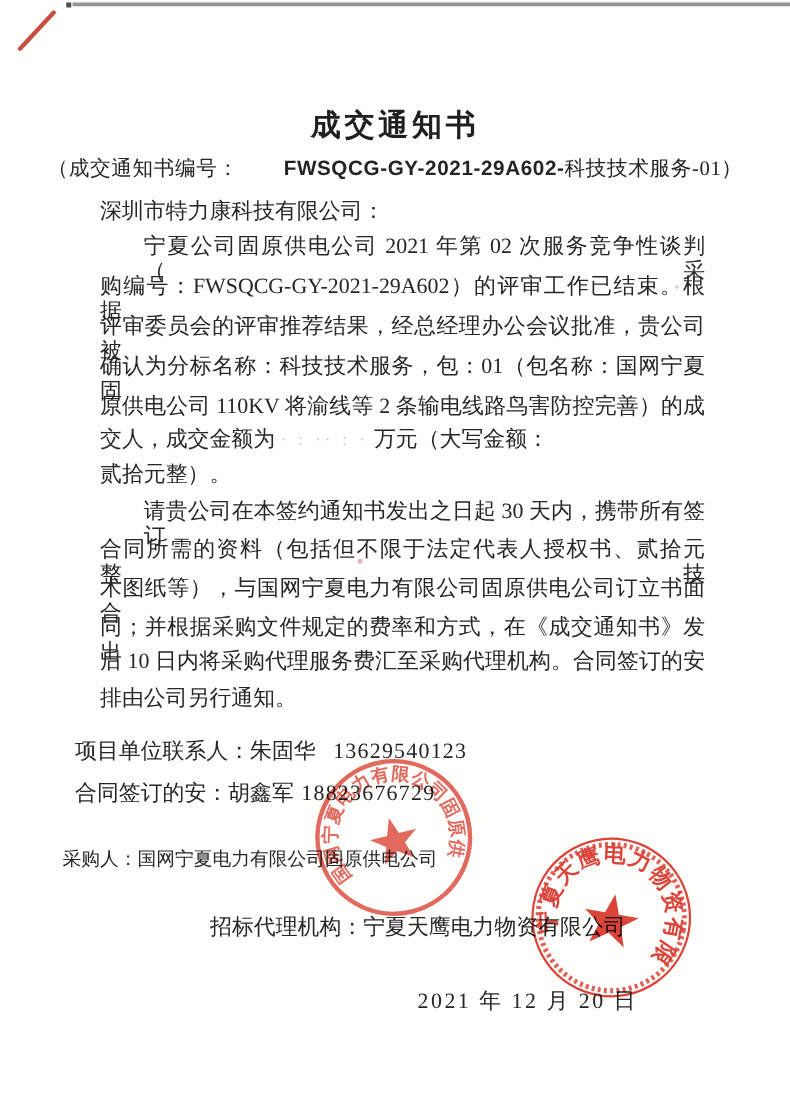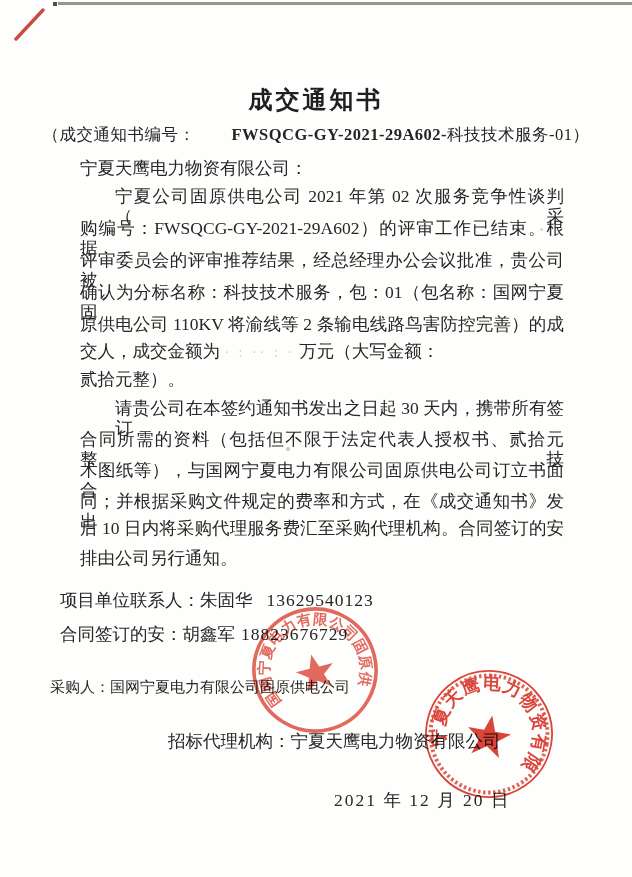--- a/index.html
+++ b/index.html
@@ -17,21 +17,21 @@
   
   .title{
     position:absolute;left:0;top:84px;width:100%;text-align:center;
     font-family:"DejaVu Sans","Liberation Sans",sans-serif;
     font-size:24px;font-weight:600;letter-spacing:3px;color:#1f1f1f;
   }
   .notice-line{
     position:absolute;left:0;top:124px;width:100%;text-align:center;
     font-size:16.5px;color:#242424;letter-spacing:.5px;
   }
-  .notice-line .code{font-family:Liberation Serif, serif;font-weight:bold;margin-left:36px;}
+  .notice-line .code{font-family:Liberation Sans, sans-serif;font-weight:bold;margin-left:36px;}
   
   .body-block{position:absolute;left:80px;top:0;width:484px;}
   .line{
     position:absolute;left:0;width:484px;height:22px;
     font-size:17.5px;line-height:20px;color:#262626;white-space:nowrap;
   }
   .just{white-space:normal;text-align:justify;text-align-last:justify;}
   .indent{padding-left:35px;width:449px;}
   .redacted{
     display:inline-block;min-width:66px;color:#c9cfd6;letter-spacing:3px;
@@ -60,21 +60,21 @@
   </div>
   <div class="speck" style="left:286px;top:447px;background:#e0a39e;opacity:.8;"></div>
   <div class="speck" style="left:540px;top:228px;background:#bdbdbd;opacity:.6;width:3px;height:3px;"></div>
 
   <div class="title">成交通知书</div>
   <div class="notice-line">
     <span>（成交通知书编号：</span><span class="code">FWSQCG-GY-2021-29A602-</span><span>科技技术服务-01）</span>
   </div>
 
   <div class="body-block">
-    <div class="line" style="top:158px;">宁夏天鹰电力物资有限公司：</div>
+    <div class="line" style="top:158px;">深圳市特力康科技有限公司：</div>
 
     <div class="line just indent" style="top:186px;">宁夏公司固原供电公司 2021 年第 02 次服务竞争性谈判（采</div>
     <div class="line just" style="top:218px;">购编号：FWSQCG-GY-2021-29A602）的评审工作已结束。根据</div>
     <div class="line just" style="top:250px;">评审委员会的评审推荐结果，经总经理办公会议批准，贵公司被</div>
     <div class="line just" style="top:282px;">确认为分标名称：科技技术服务，包：01（包名称：国网宁夏固</div>
     <div class="line just" style="top:314px;">原供电公司 110KV 将渝线等 2 条输电线路鸟害防控完善）的成</div>
     <div class="line" style="top:341px;">
       <span>交人，成交金额为 </span><span class="redacted">· : ·· : ·</span><span> 万元（大写金额：</span>
     </div>
     <div class="line" style="top:369px;">贰拾元整）。</div>

